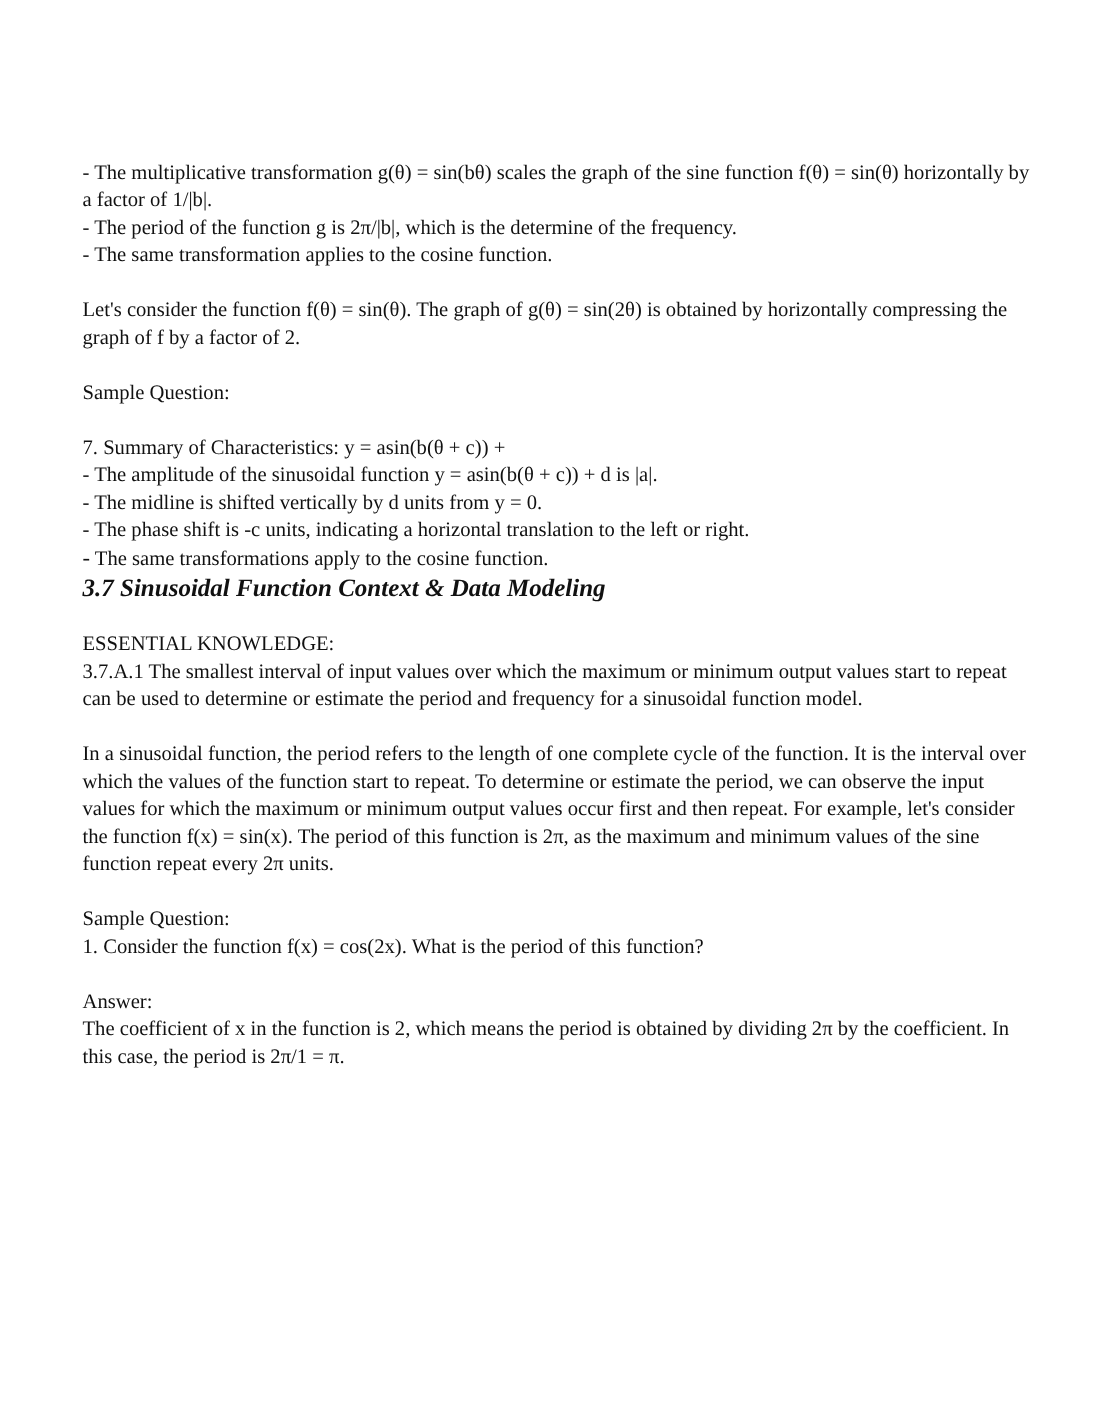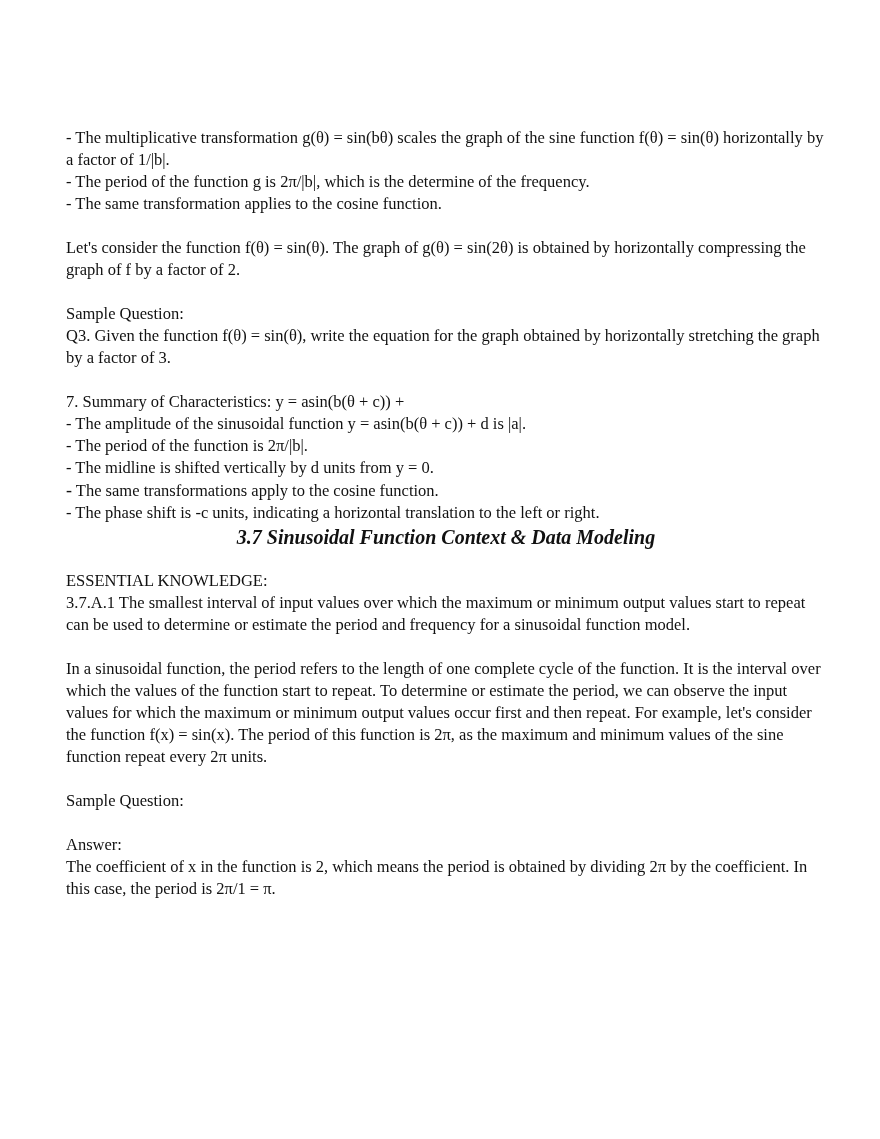--- a/index.html
+++ b/index.html
@@ -30,21 +30,20 @@
     .wrap {
       display: block;
       white-space: normal;
     }
     .gap {
       display: block;
       height: 22px;
     }
     .heading {
       display: block;
-      text-align: center;
       font-weight: bold;
       font-style: italic;
       font-size: 20px;
       line-height: 26px;
       margin: 0 0 -2px 0;
       white-space: nowrap;
     }
     .big-dash {
       font-size: 18px;
     }
@@ -61,32 +60,30 @@
   </div>
 
   <span class="gap"></span>
 
   <span class="wrap">Let's consider the function f(θ) = sin(θ). The graph of g(θ) = sin(2θ) is obtained by horizontally compressing the graph of f by a factor of 2.</span>
 
   <span class="gap"></span>
 
   <div>
     <span class="line">Sample Question:</span>
-    <span class="wrap">Q3. Given the function f(θ) = sin(θ), write the equation for the graph obtained by horizontally stretching the graph by a factor of 3.</span>
   </div>
 
   <span class="gap"></span>
 
   <div>
     <span class="line">7. Summary of Characteristics: y = asin(b(θ + c)) +</span>
     <span class="line">- The amplitude of the sinusoidal function y = asin(b(θ + c)) + d is |a|.</span>
-    <span class="line">- The period of the function is 2π/|b|.</span>
     <span class="line">- The midline is shifted vertically by d units from y = 0.</span>
+    <span class="line">- The phase shift is -c units, indicating a horizontal translation to the left or right.</span>
     <span class="line"><span class="big-dash">-</span> <span>The same transformations apply to the cosine function.</span></span>
-    <span class="line">- The phase shift is -c units, indicating a horizontal translation to the left or right.</span>
   </div>
 
   <span class="heading">3.7 Sinusoidal Function Context &amp; Data Modeling</span>
 
 
   <span class="gap"></span>
 
   <div>
     <span class="line">ESSENTIAL KNOWLEDGE:</span>
     <span class="wrap">3.7.A.1 The smallest interval of input values over which the maximum or minimum output values start to repeat can be used to determine or estimate the period and frequency for a sinusoidal function model.</span>
@@ -95,20 +92,21 @@
   <span class="gap"></span>
 
   <div>
     <span class="wrap">In a sinusoidal function, the period refers to the length of one complete cycle of the function. It is the interval over which the values of the function start to repeat. To determine or estimate the period, we can observe the input values for which the maximum or minimum output values occur first and then repeat. For example, let's consider the function f(x) = sin(x). The period of this function is 2π, as the maximum and minimum values of the sine function repeat every 2π units.</span>
   </div>
 
   <span class="gap"></span>
 
   <div>
     <span class="line">Sample Question:</span>
+    <span class="line">1. Consider the function f(x) = cos(2x). What is the period of this function?</span>
   </div>
 
   <span class="gap"></span>
 
   <div>
     <span class="line">Answer:</span>
     <span class="wrap">The coefficient of x in the function is 2, which means the period is obtained by dividing 2π by the coefficient. In this case, the period is 2π/1 = π.</span>
   </div>
 
 </div>

